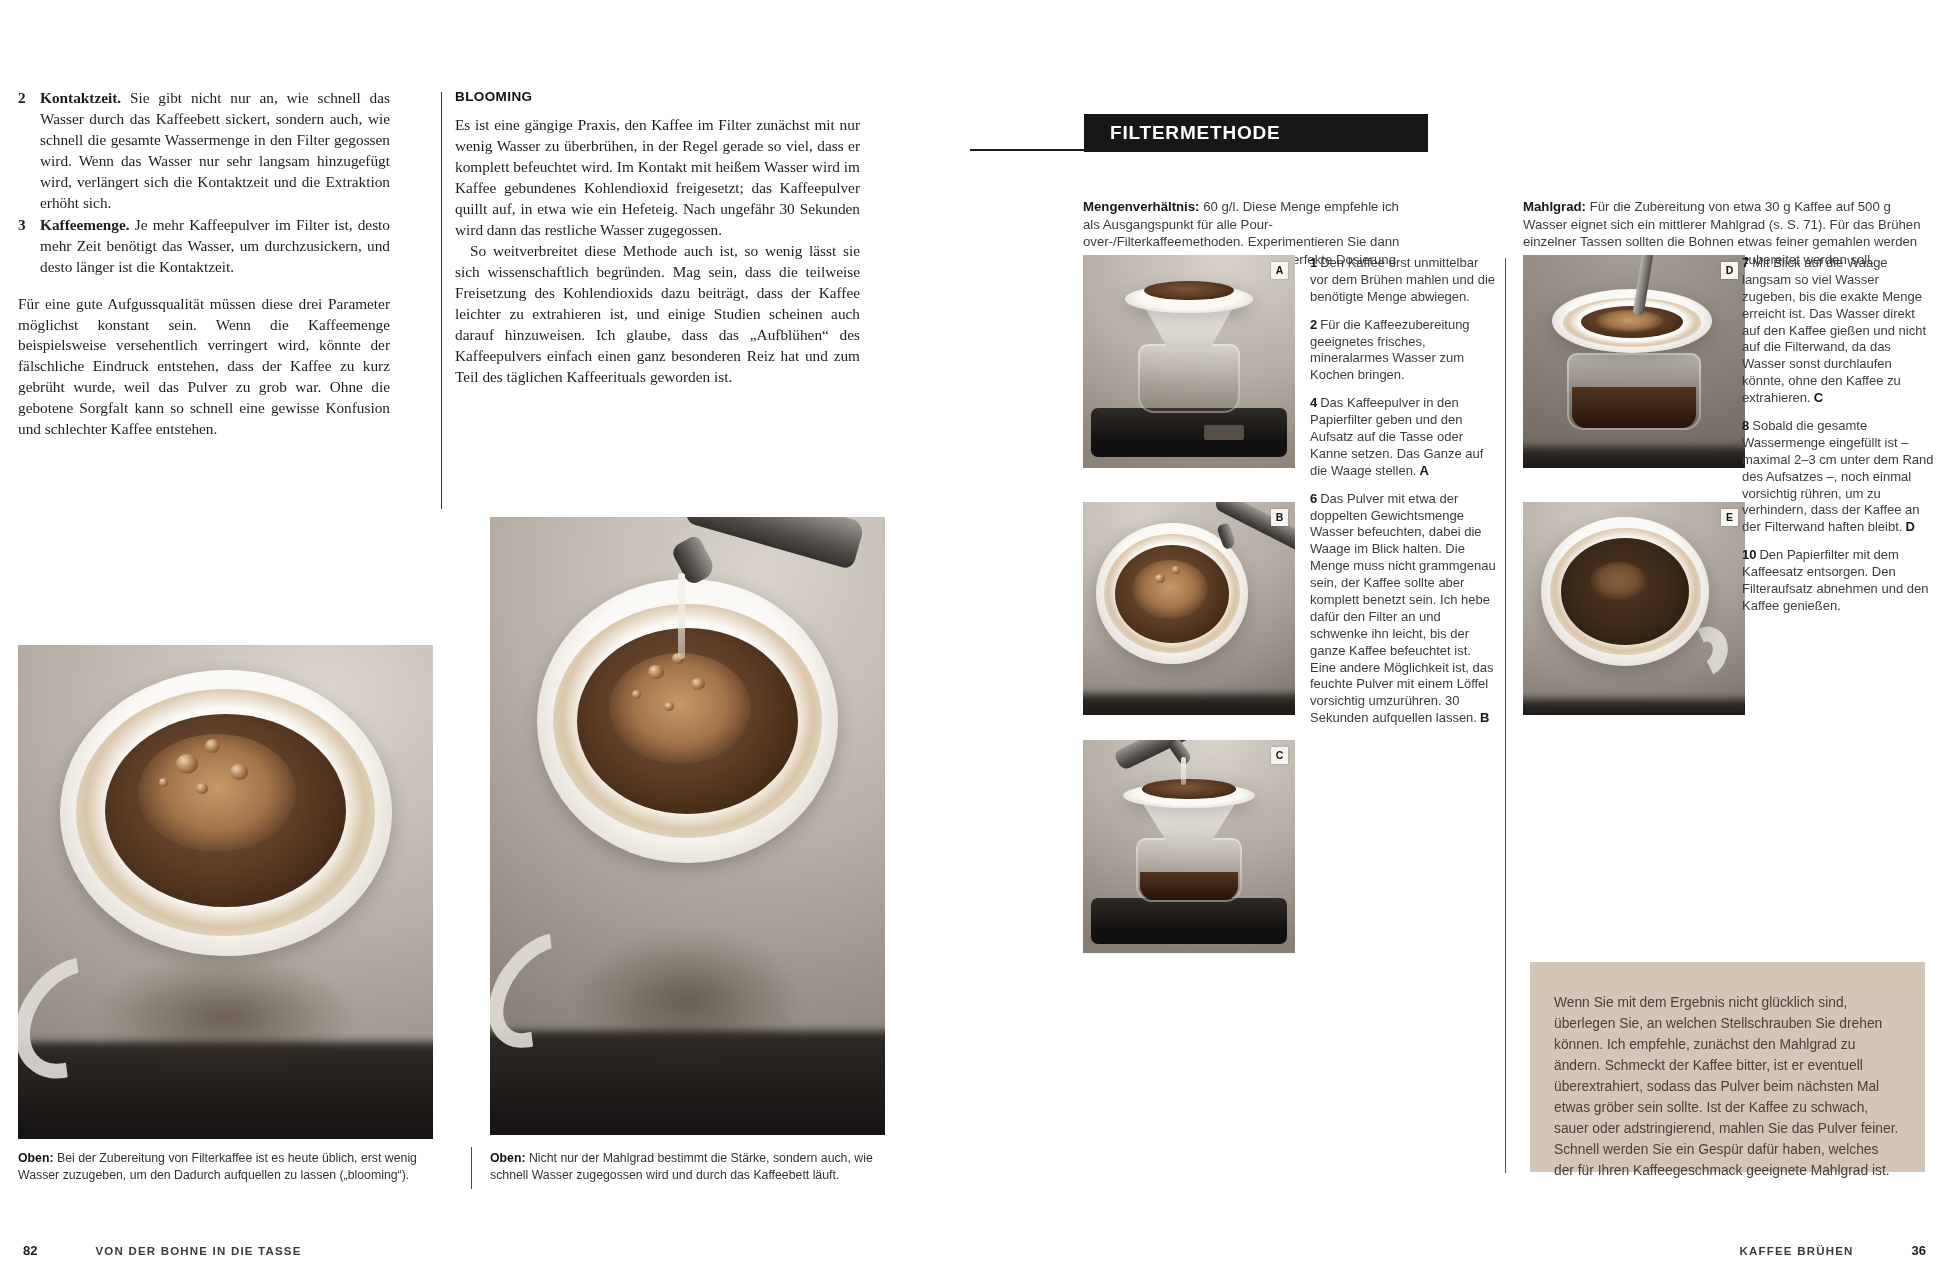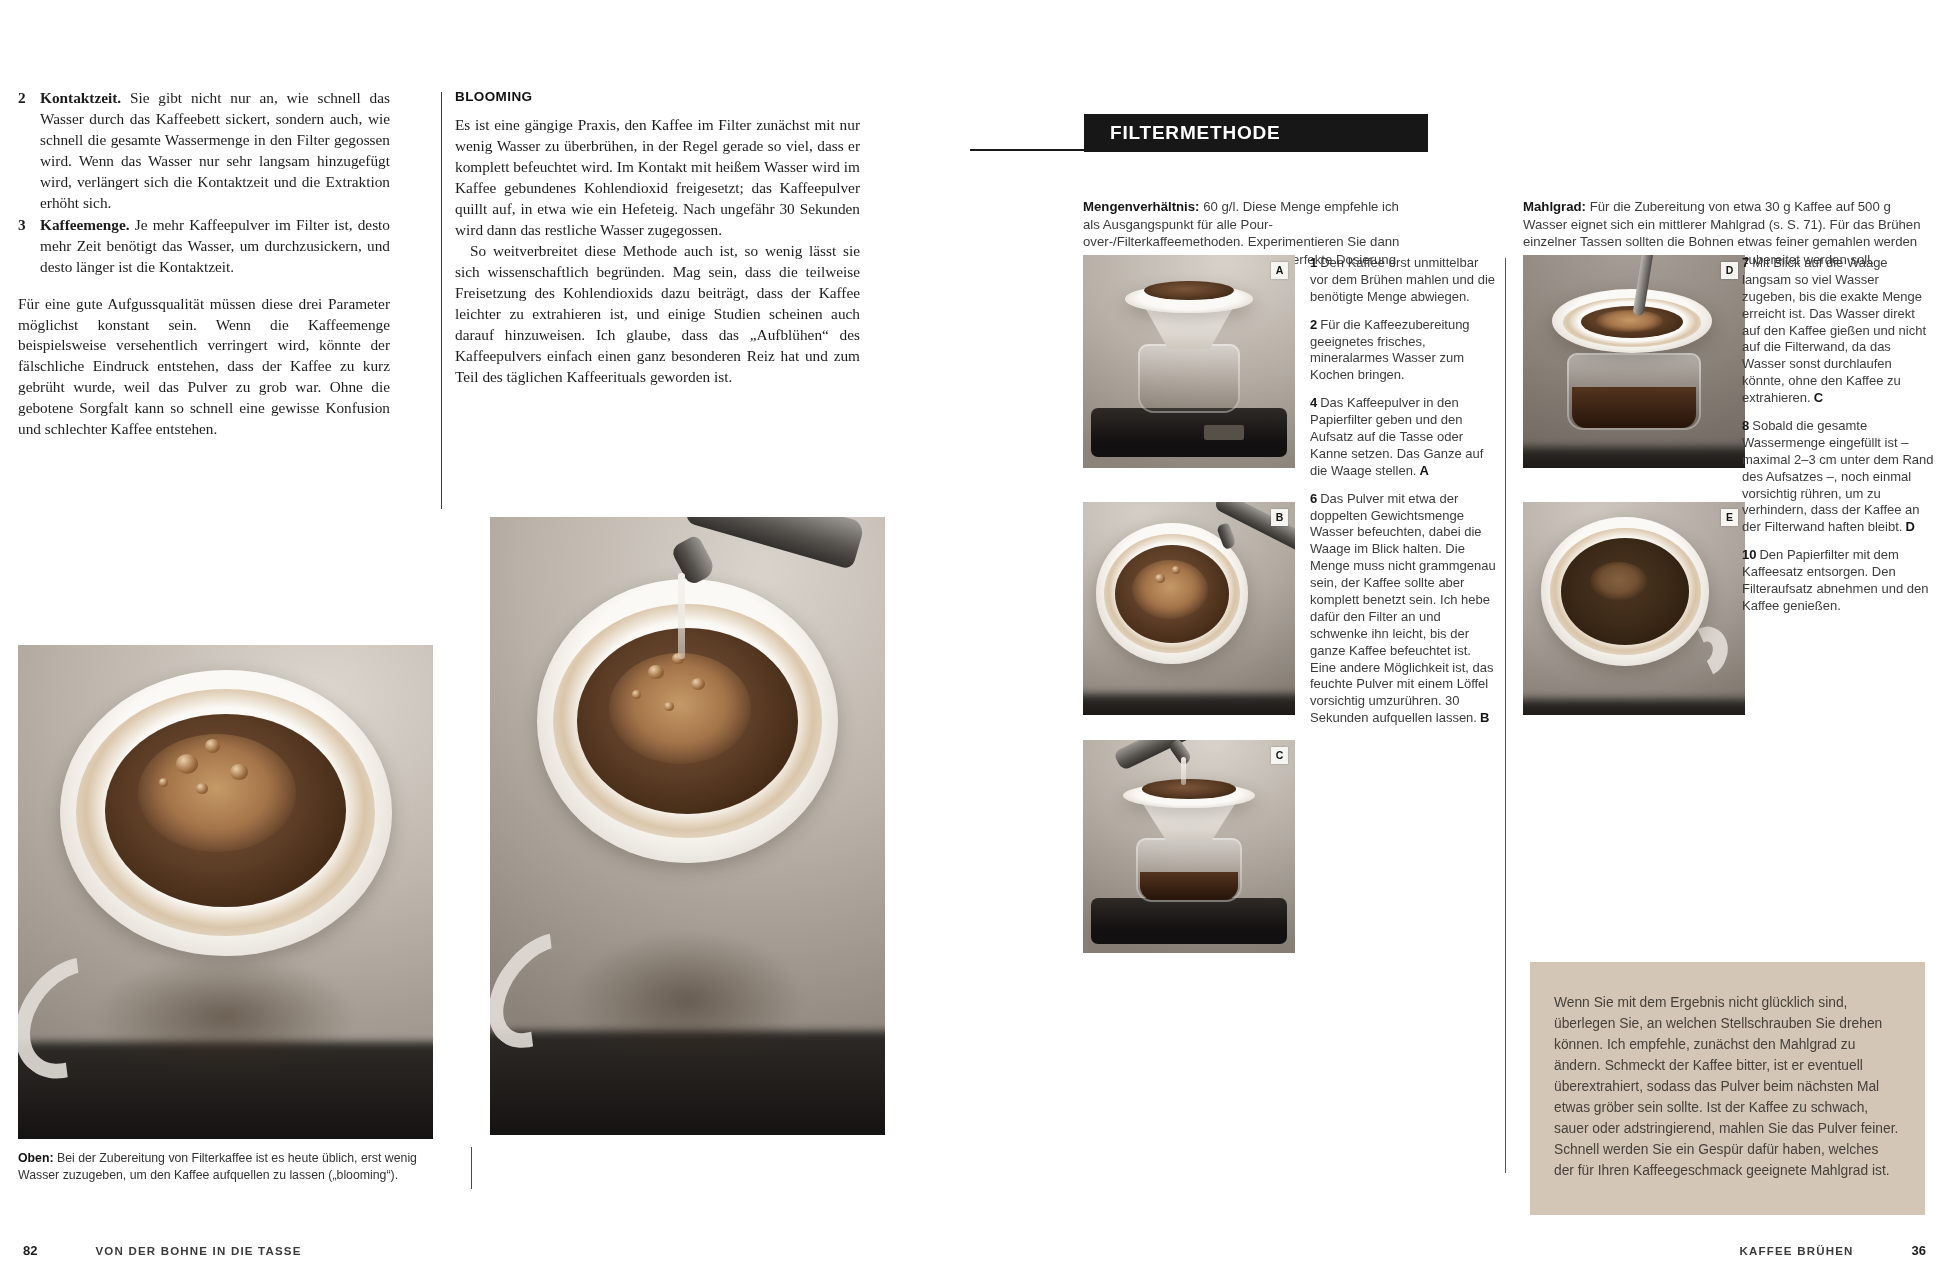--- a/index.html
+++ b/index.html
@@ -126,23 +126,26 @@
     <div class="ph ph-bubble" style="left:46%;top:22%;width:12px;height:11px"></div>
     <div class="ph ph-bubble" style="left:51%;top:26%;width:14px;height:12px"></div>
     <div class="ph ph-bubble" style="left:36%;top:28%;width:9px;height:9px"></div>
     <div class="ph ph-bubble" style="left:44%;top:30%;width:10px;height:9px"></div>
     <div class="ph ph-spout" style="left:50%;top:-3%;width:44%;height:8%;transform:rotate(16deg)"></div>
     <div class="ph ph-spout" style="left:46%;top:4.5%;width:11%;height:5%;transform:rotate(62deg)"></div>
     <div class="ph ph-stream" style="left:47.6%;top:9%;width:7px;height:14%"></div>
   </div>
 
   <div class="caption" style="left:18px;top:1150px;width:442px">
-    <b>Oben:</b> <span>Bei der Zubereitung von Filterkaffee ist es heute üblich, erst wenig Wasser zuzugeben, um den Kaffee aufquellen zu lassen („blooming“).</span>
+    <b>Oben:</b> <span>Bei der Zubereitung von Filterkaffee ist es heute üblich, erst wenig Wasser zuzugeben, um den Dadurch aufquellen zu lassen („blooming“).</span>
   </div>
   <div class="vrule" style="left:471px;top:1147px;height:42px;background:#4a4a4a"></div>
+  <div class="caption" style="left:490px;top:1150px;width:400px">
+    <b>Oben:</b> <span>Nicht nur der Mahlgrad bestimmt die Stärke, sondern auch, wie schnell Wasser zugegossen wird und durch das Kaffeebett läuft.</span>
+  </div>
 
   <div class="footer fl">
     <b>82</b>
     <span>VON DER BOHNE IN DIE TASSE</span>
   </div>
 
   <div class="hline" style="left:970px;top:149px;width:114px"></div>
   <div class="secbox" style="left:1084px;top:114px;width:344px;height:38px">
     <span>FILTERMETHODE</span>
   </div>
@@ -236,21 +239,21 @@
   </div>
 
   <div class="vrule" style="left:1505px;top:258px;height:915px;background:#555"></div>
 
   <div class="stepcol" style="left:1742px;top:255px;width:192px">
     <div class="step"><span class="snum">7</span><span>Mit Blick auf die Waage langsam so viel Wasser zugeben, bis die exakte Menge erreicht ist. Das Wasser direkt auf den Kaffee gießen und nicht auf die Filterwand, da das Wasser sonst durchlaufen könnte, ohne den Kaffee zu extrahieren.</span><span class="sref">C</span></div>
     <div class="step"><span class="snum">8</span><span>Sobald die gesamte Wassermenge eingefüllt ist – maximal 2–3 cm unter dem Rand des Aufsatzes –, noch einmal vorsichtig rühren, um zu verhindern, dass der Kaffee an der Filterwand haften bleibt.</span><span class="sref">D</span></div>
     <div class="step"><span class="snum">10</span><span>Den Papierfilter mit dem Kaffeesatz entsorgen. Den Filteraufsatz abnehmen und den Kaffee genießen.</span></div>
   </div>
 
-  <div class="tipbox" style="left:1530px;top:962px;width:395px;height:253px">
+  <div class="tipbox" style="left:1530px;top:962px;width:395px;height:210px">
     <div class="tip-inner" style="padding-left:12px">Wenn Sie mit dem Ergebnis nicht glücklich sind, überlegen Sie, an welchen Stellschrauben Sie drehen können. Ich empfehle, zunächst den Mahlgrad zu ändern. Schmeckt der Kaffee bitter, ist er eventuell überextrahiert, sodass das Pulver beim nächsten Mal etwas gröber sein sollte. Ist der Kaffee zu schwach, sauer oder adstringierend, mahlen Sie das Pulver feiner. Schnell werden Sie ein Gespür dafür haben, welches der für Ihren Kaffeegeschmack geeignete Mahlgrad ist.</div>
   </div>
 
   <div class="footer fr">
     <span>KAFFEE BRÜHEN</span>
     <b>36</b>
   </div>
 
 </div>
 

